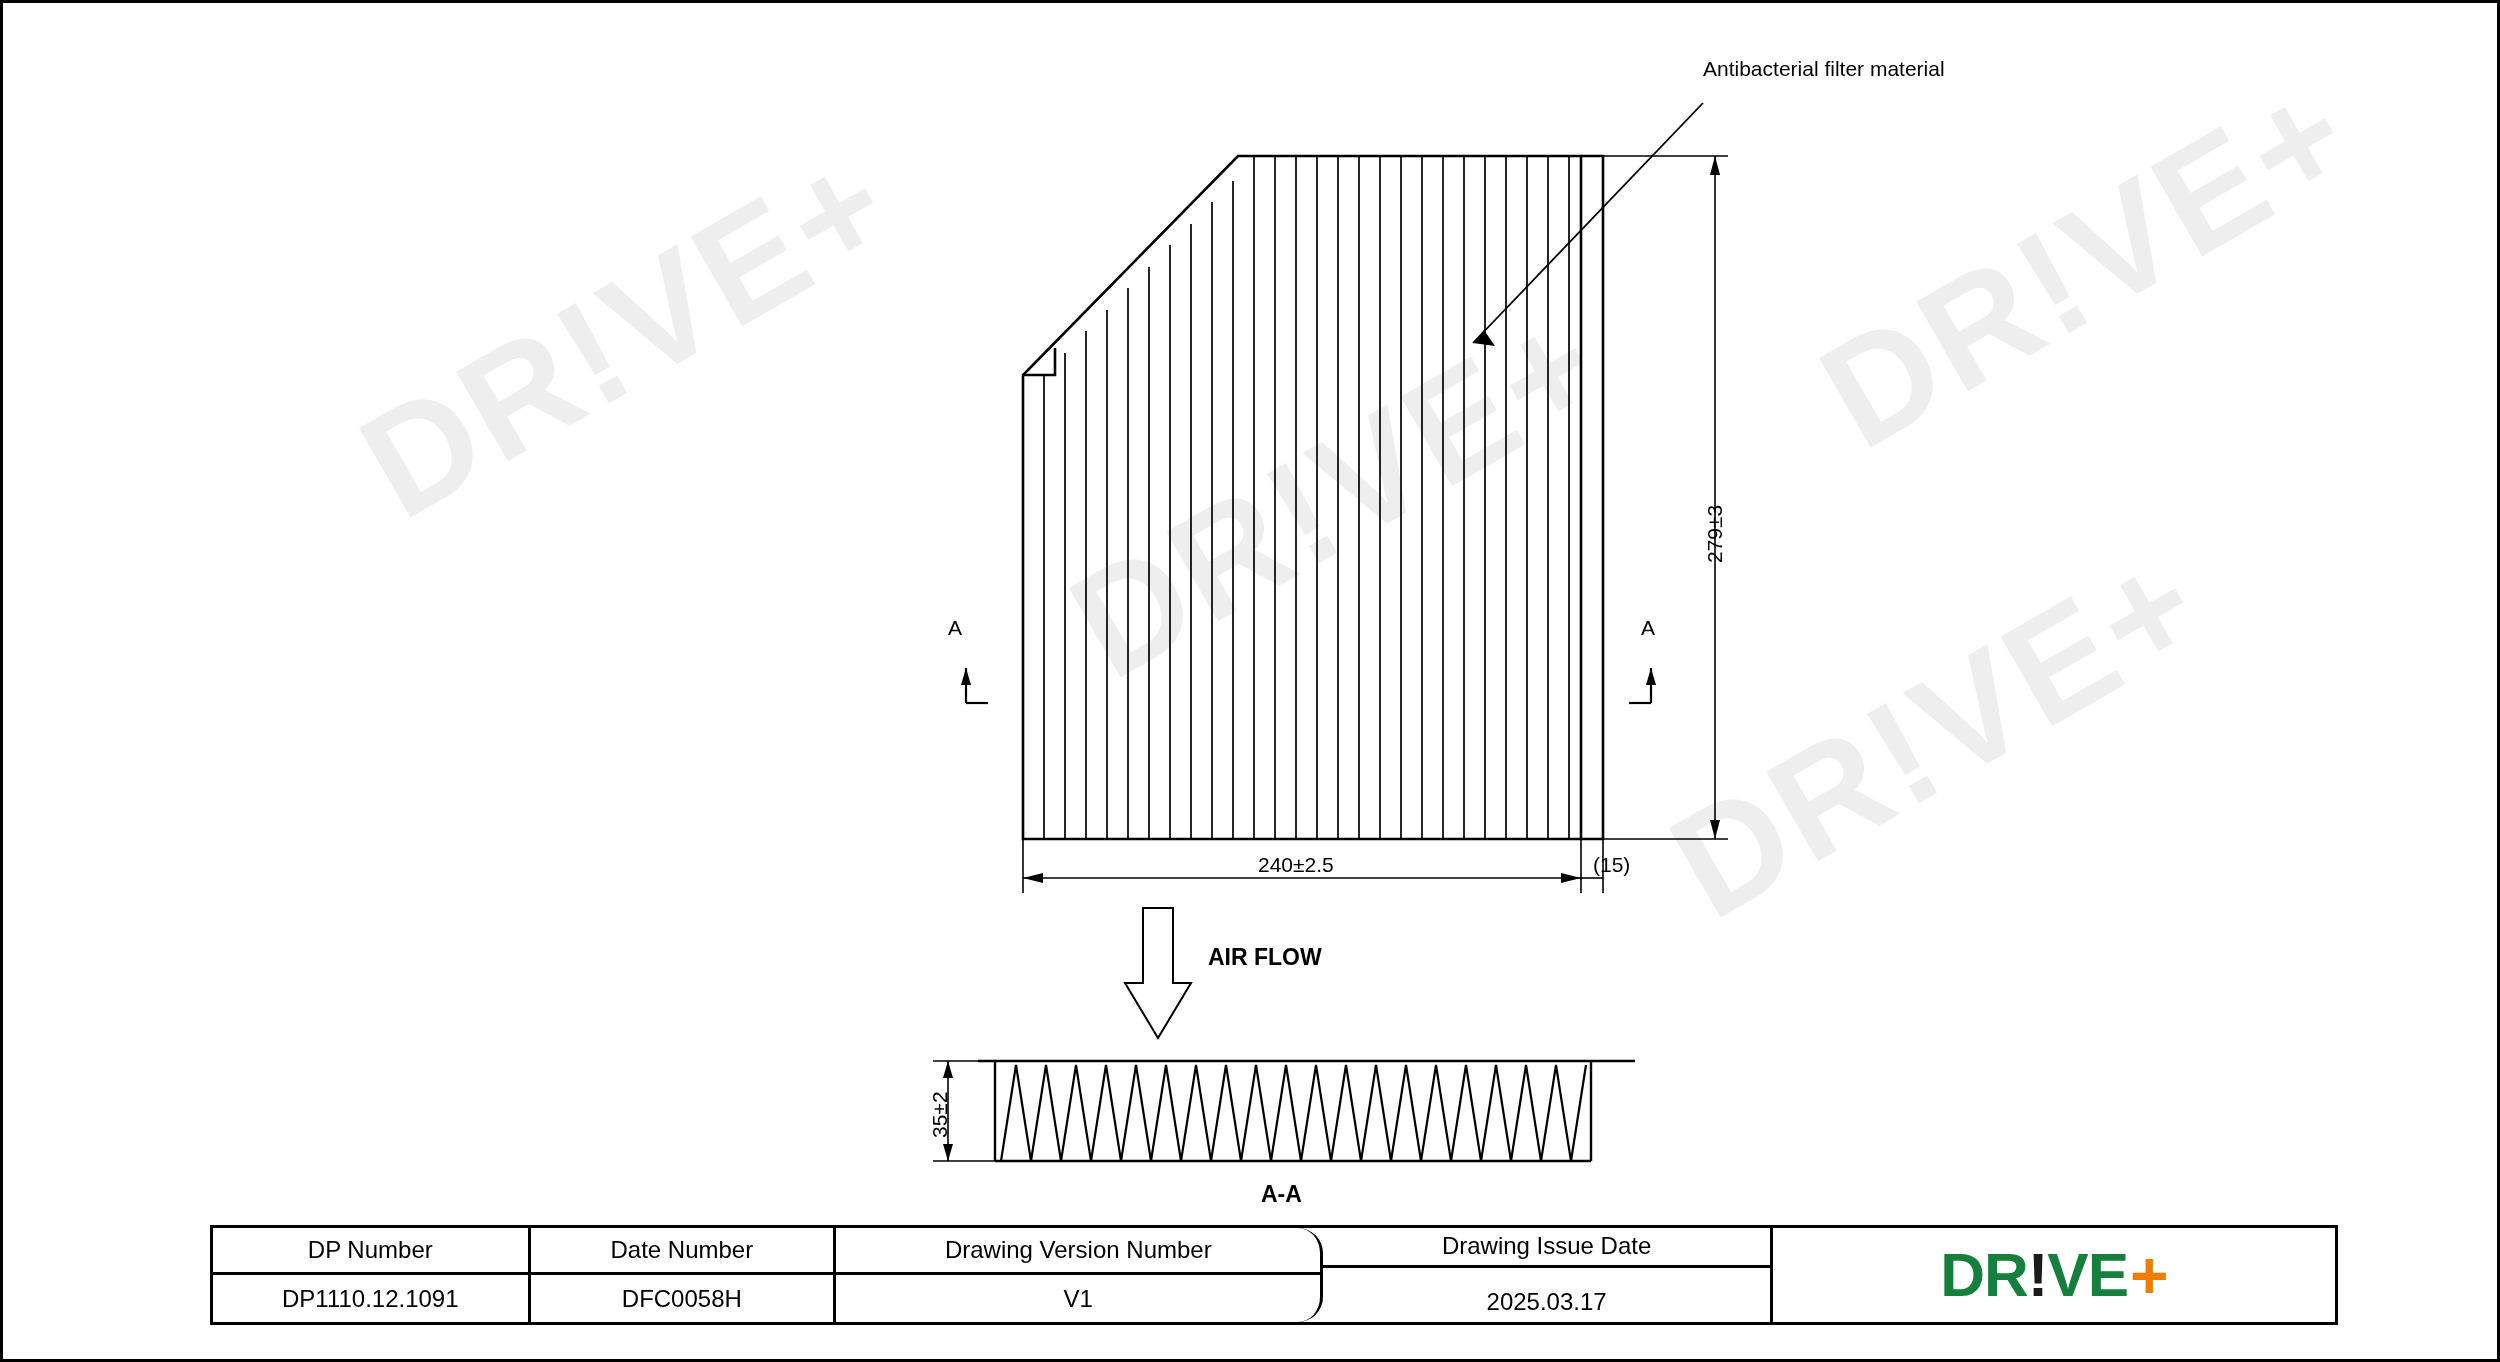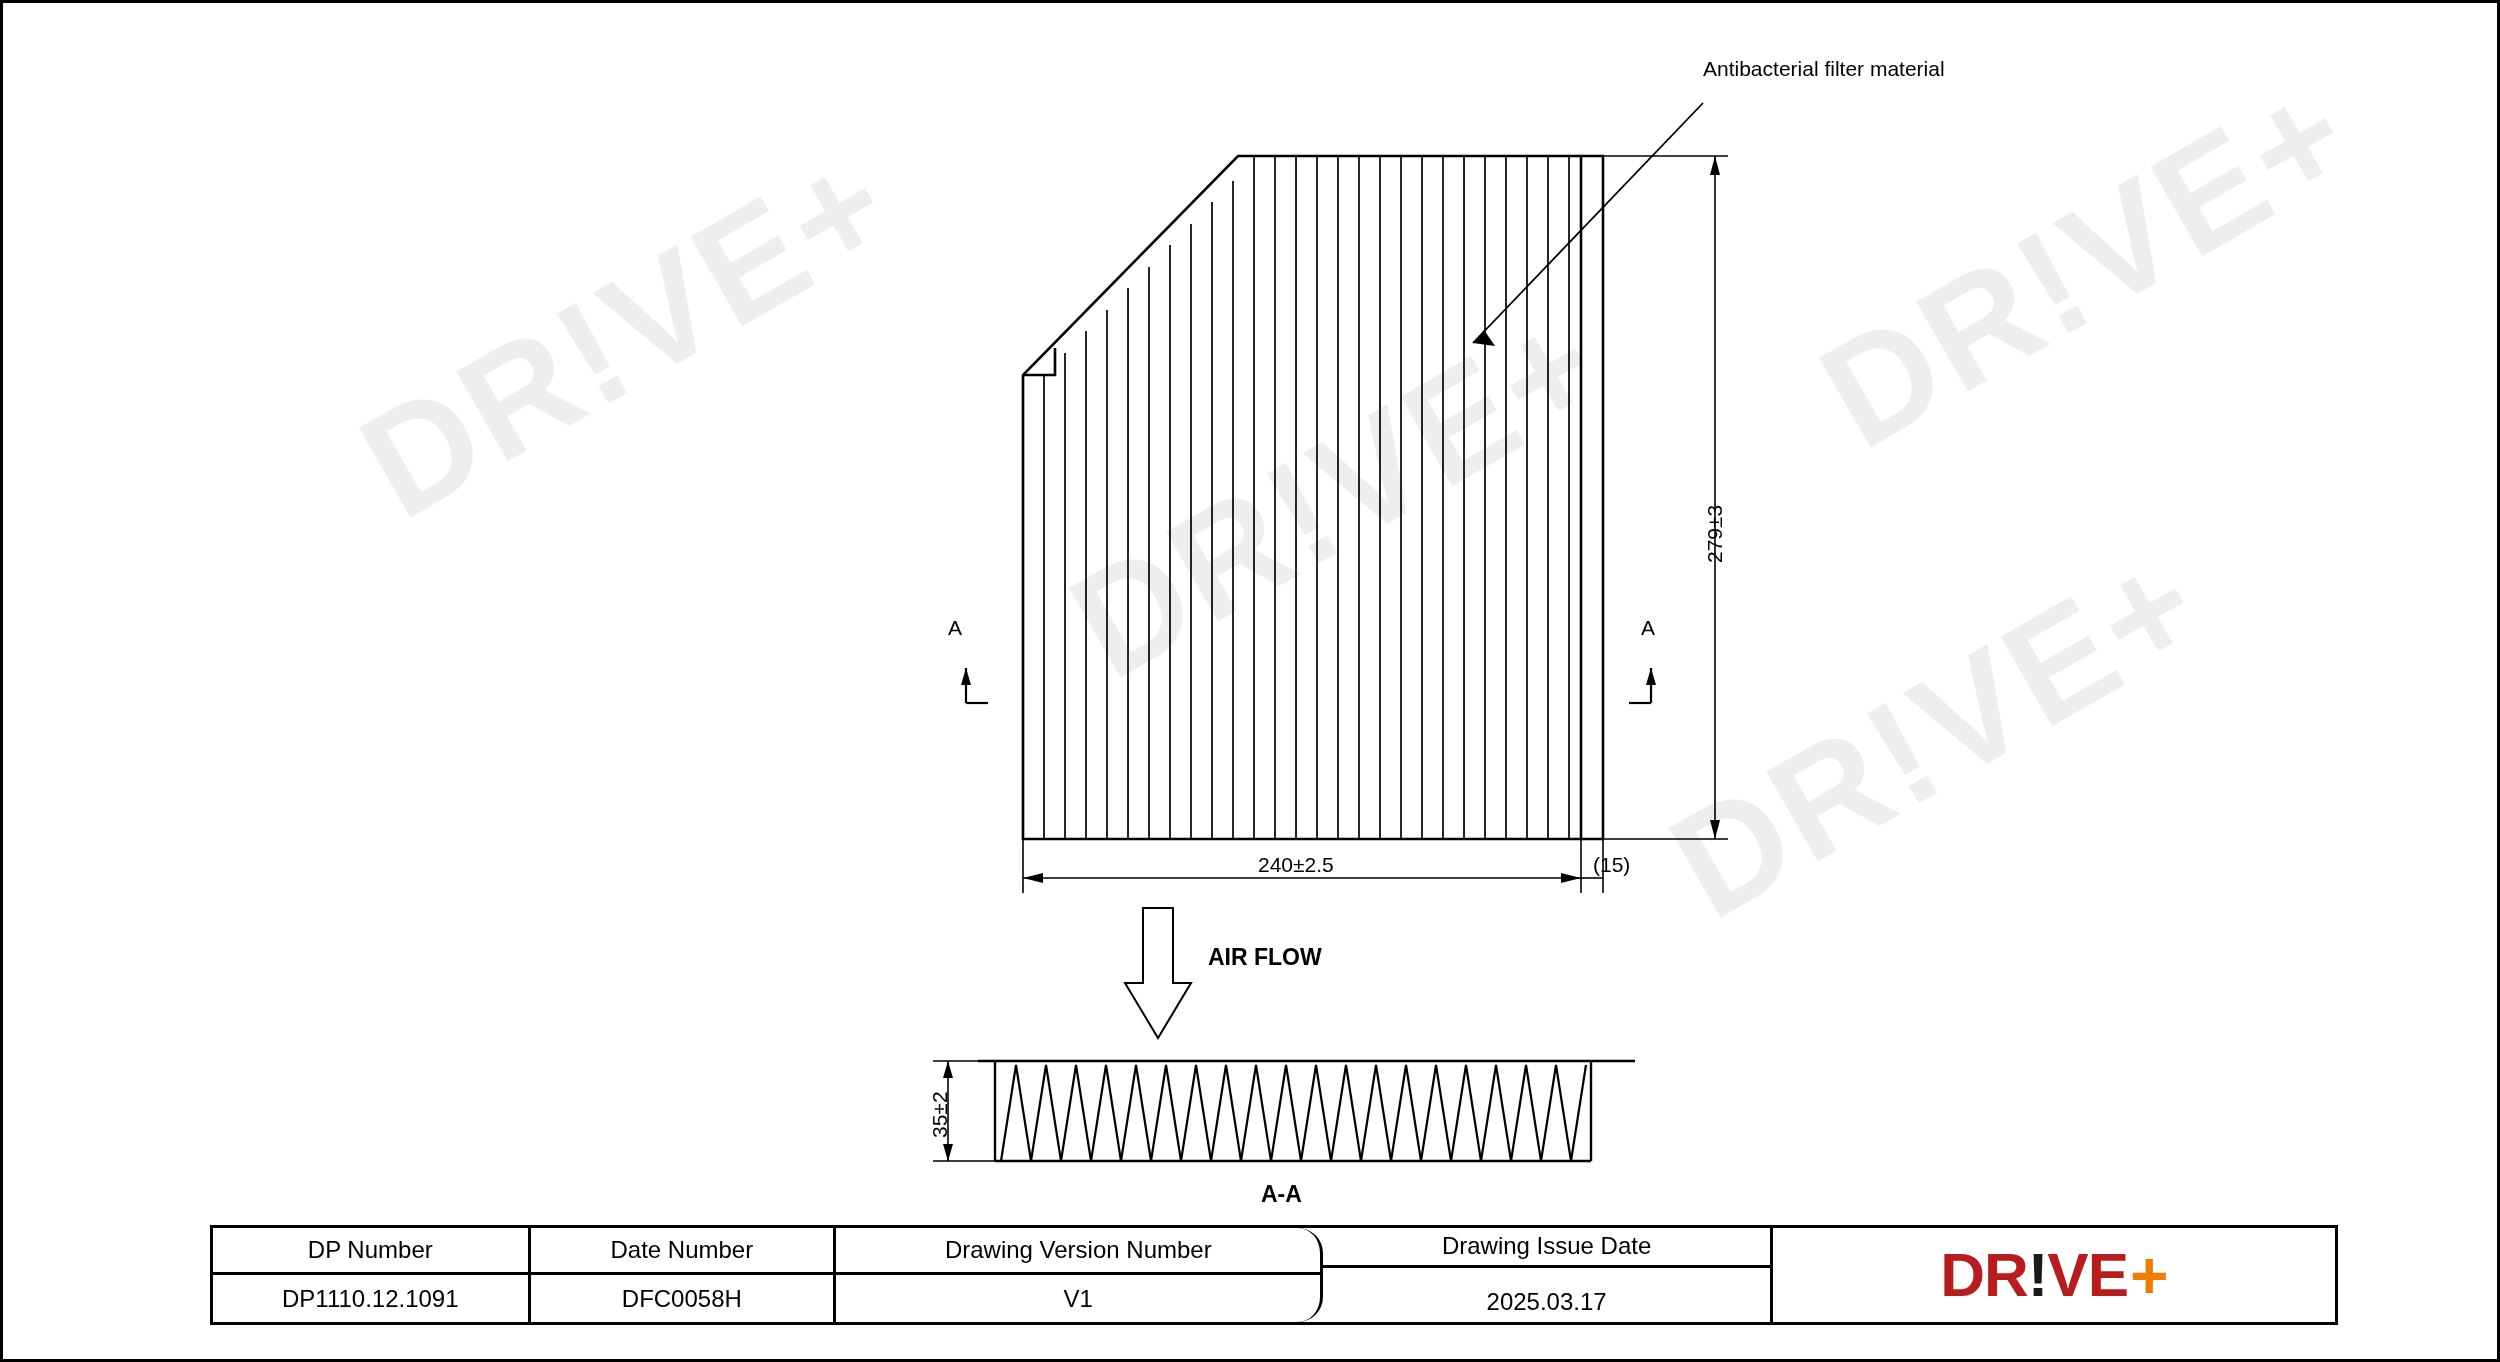--- a/index.html
+++ b/index.html
@@ -86,21 +86,21 @@
   .c4{width:450px;gap:15px;}
   .c5{width:563px;position:relative;}
 
   
   .logo{
     width:100%;height:100%;
     display:flex;align-items:center;justify-content:center;
     font-size:62px;font-weight:bold;letter-spacing:-1px;
     line-height:1;
   }
-  .logo .or{color:#b91c1c;}
+  .logo .or{color:#15803d;}
   .logo .bk{color:#1a1a1a;}
   .logo .plus{color:#f07d00;font-size:66px;margin-left:2px;}
 </style>
 </head>
 <body>
 
 <div id="page">
 
   <div class="wm wm1">DR!VE+</div>
   <div class="wm wm2">DR!VE+</div>

